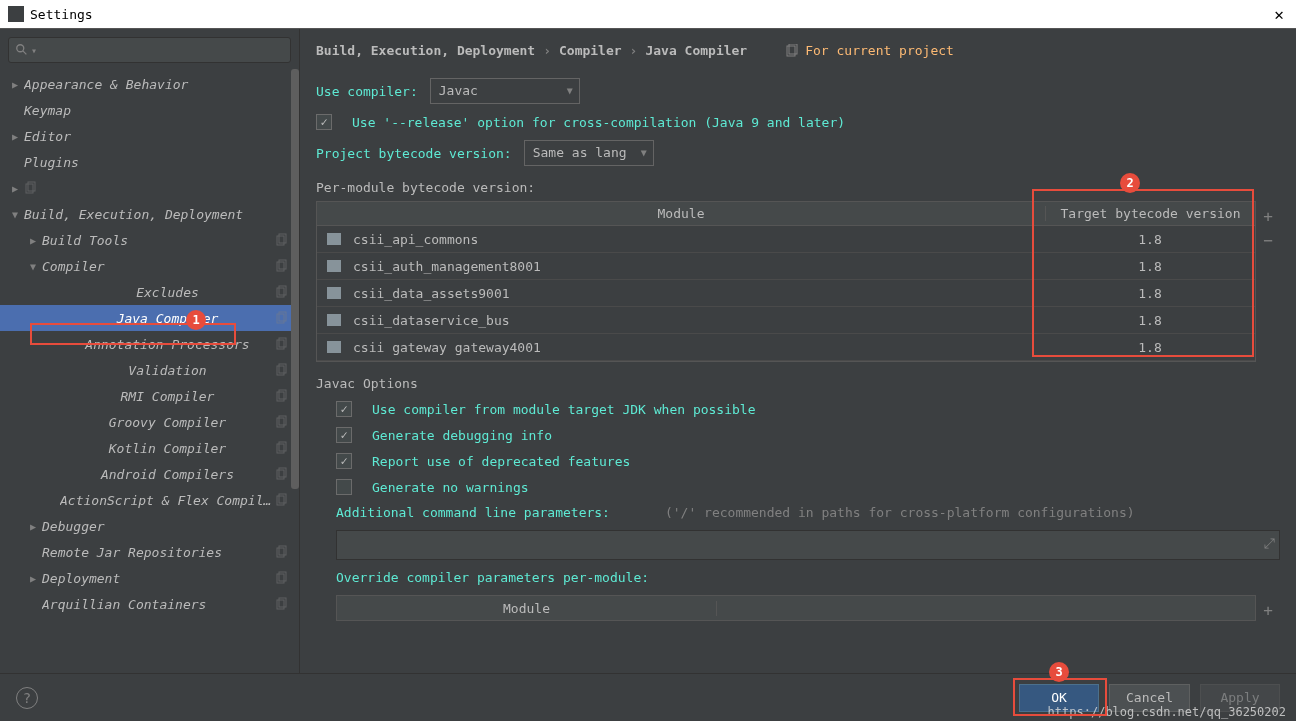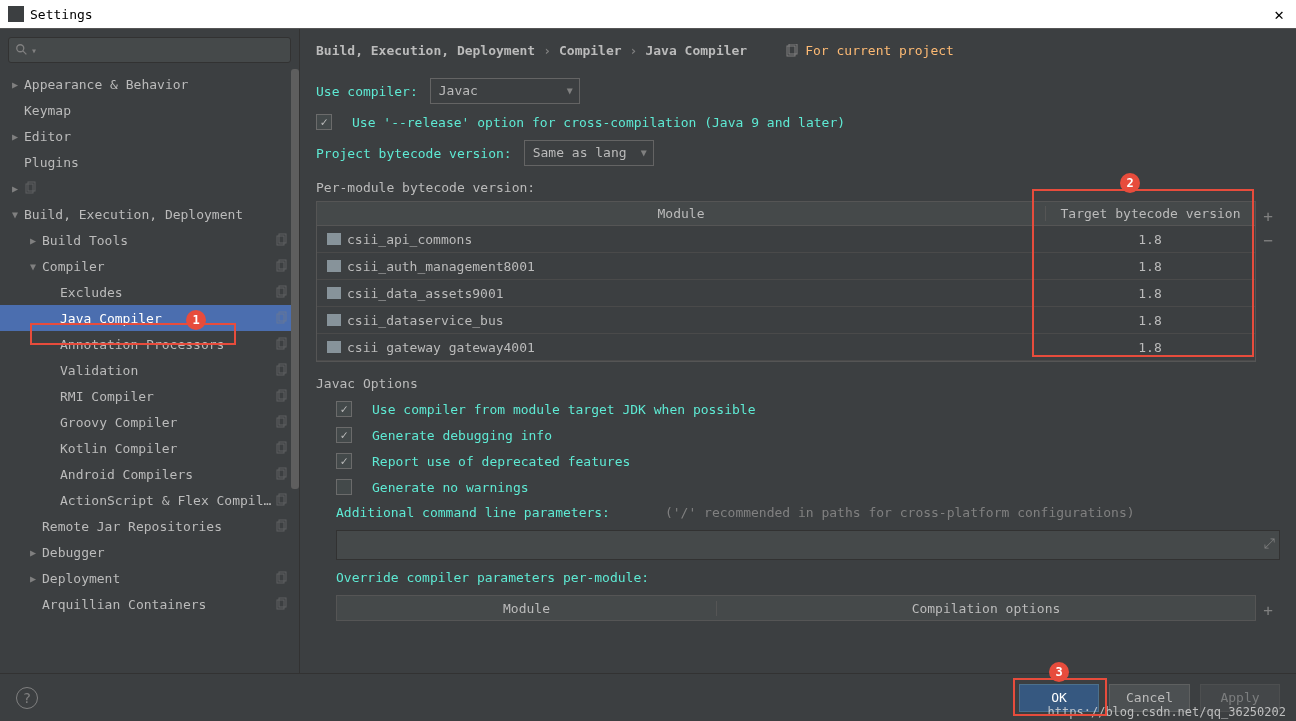--- a/index.html
+++ b/index.html
@@ -5,50 +5,50 @@
 * { margin: 0; padding: 0; box-sizing: border-box; }
 body { font-family: "Consolas", "Monaco", monospace; font-size: 13px; background: #3c3f41; color: #bbbbbb; width: 1296px; height: 721px; overflow: hidden; display: flex; flex-direction: column; }
 .titlebar { background: #fff; height: 28px; display: flex; align-items: center; padding: 0 8px; color: #000; justify-content: space-between; }
 .titlebar-left { display: flex; align-items: center; gap: 6px; }
 .titlebar-icon { width: 16px; height: 16px; background: #3c3f41; }
 .close-x { font-size: 16px; cursor: pointer; padding: 0 4px; }
 .main { flex: 1; display: flex; background: #3c3f41; overflow: hidden; border-top: 1px solid #555; }
 .sidebar { width: 300px; background: #3c3f41; display: flex; flex-direction: column; border-right: 1px solid #323232; }
 .search-box { margin: 8px; height: 26px; background: #45494a; border: 1px solid #323232; border-radius: 3px; display: flex; align-items: center; padding: 0 6px; }
 .search-box svg { width: 14px; height: 14px; fill: #808080; }
-.tree { flex: 1; overflow-y: auto; }
+.tree { flex: 1; overflow-y: auto; font-style: italic; }
 .tree-item { display: flex; align-items: center; height: 26px; padding-left: 12px; cursor: pointer; position: relative; }
 .tree-item.selected { background: #4b6eaf; color: #fff; }
 .tree-item .arrow { width: 12px; font-size: 10px; color: #808080; }
 .tree-item .arrow.expanded::before { content: "▼"; }
 .tree-item .arrow.collapsed::before { content: "▶"; }
 .tree-item .label { flex: 1; white-space: nowrap; overflow: hidden; text-overflow: ellipsis; }
 .tree-item .copy-icon { width: 14px; height: 14px; margin-right: 10px; opacity: 0.5; }
 .indent-1 { padding-left: 30px; }
-.indent-2 { padding-left: 48px; }
+.indent-2 { padding-left: 48px; text-align: center; }
 .scroll-track { position: absolute; right: 0; top: 40px; width: 8px; height: 440px; background: #3c3f41; }
 .scroll-thumb { width: 8px; height: 420px; background: #5e5e5e; border-radius: 3px; }
 .content { flex: 1; display: flex; flex-direction: column; overflow: hidden; }
 .breadcrumb { padding: 14px 16px 10px; display: flex; align-items: center; gap: 8px; font-weight: bold; }
 .breadcrumb .sep { color: #808080; }
 .breadcrumb .proj { color: #fdba74; font-weight: normal; margin-left: 30px; display: flex; align-items: center; gap: 6px; }
 .content-body { flex: 1; padding: 0 16px 10px; overflow-y: auto; }
 .row { display: flex; align-items: center; margin: 10px 0; gap: 12px; }
 .row label { color: #5eead4; }
 .select { background: #3c3f41; border: 1px solid #646464; color: #bbbbbb; padding: 4px 17px 4px 8px; min-width: 150px; height: 26px; position: relative; }
 .select .sel-arrow { position: absolute; right: 6px; top: 6px; font-size: 10px; color: #808080; }
 .checkbox { width: 16px; height: 16px; border: 1px solid #6b6b6b; background: #43494a; display: inline-flex; align-items: center; justify-content: center; margin-right: 8px; }
 .checkbox.checked::after { content: "✓"; color: #bbbbbb; font-size: 12px; }
 .section-label { margin: 14px 0 6px; }
 .module-table { width: 100%; border: 1px solid #555; background: #3c3f41; }
 .module-table .header { display: flex; background: #45494a; height: 24px; align-items: center; border-bottom: 1px solid #555; }
 .module-table .header .col1 { flex: 1; text-align: center; }
 .module-table .header .col2 { width: 210px; text-align: center; border-left: 1px solid #555; }
 .module-table .mrow { display: flex; height: 27px; align-items: center; border-bottom: 1px solid #4a4a4a; }
-.module-table .mrow .col1 { flex: 1; padding-left: 10px; display: flex; align-items: center; gap: 6px; }
+.module-table .mrow .col1 { flex: 1; padding-left: 10px; display: flex; align-items: center; gap: 12px; }
 .module-table .mrow .col2 { width: 210px; text-align: center; }
 .folder-icon { width: 14px; height: 12px; background: #87939a; display: inline-block; }
 .table-wrap { display: flex; position: relative; }
 .table-wrap .side-btns { width: 24px; display: flex; flex-direction: column; align-items: center; padding-top: 6px; gap: 6px; }
 .side-btn { width: 18px; height: 18px; color: #808080; font-size: 16px; text-align: center; cursor: pointer; }
 .annotation-circle { position: absolute; width: 20px; height: 20px; border-radius: 50%; background: #e74c3c; color: #fff; font-size: 12px; font-weight: bold; display: flex; align-items: center; justify-content: center; z-index: 10; }
 .annotation-box { position: absolute; border: 2px solid #e74c3c; z-index: 9; pointer-events: none; }
 .textarea-box { background: #45494a; border: 1px solid #323232; height: 30px; margin: 6px 0; position: relative; }
 .expand-icon { position: absolute; right: 4px; top: 4px; color: #808080; font-size: 14px; }
 .override-table { width: 100%; border: 1px solid #555; }
@@ -193,30 +193,30 @@
         </div>
         <div class="tree-item indent-2">
           <span class="arrow "></span>
           <span class="label">ActionScript &amp; Flex Compiler</span>
           <span class="copy-icon"><svg width="14" height="14">
               <rect x="2" y="3" width="7" height="9" fill="none" stroke="#808080"></rect>
               <rect x="4" y="1" width="7" height="9" fill="none" stroke="#808080"></rect>
             </svg></span>
         </div>
         <div class="tree-item indent-1">
+          <span class="arrow collapsed"></span>
+          <span class="label">Debugger</span>
+        </div>
+        <div class="tree-item indent-1">
           <span class="arrow "></span>
           <span class="label">Remote Jar Repositories</span>
           <span class="copy-icon"><svg width="14" height="14">
               <rect x="2" y="3" width="7" height="9" fill="none" stroke="#808080"></rect>
               <rect x="4" y="1" width="7" height="9" fill="none" stroke="#808080"></rect>
             </svg></span>
-        </div>
-        <div class="tree-item indent-1">
-          <span class="arrow collapsed"></span>
-          <span class="label">Debugger</span>
         </div>
         <div class="tree-item indent-1">
           <span class="arrow collapsed"></span>
           <span class="label">Deployment</span>
           <span class="copy-icon"><svg width="14" height="14">
               <rect x="2" y="3" width="7" height="9" fill="none" stroke="#808080"></rect>
               <rect x="4" y="1" width="7" height="9" fill="none" stroke="#808080"></rect>
             </svg></span>
         </div>
         <div class="tree-item indent-1">
@@ -353,21 +353,20 @@
         <div class="textarea-box">
           <span class="expand-icon">⤢</span>
         </div>
         <div class="row">
             <label>Override compiler parameters per-module:</label>
           </div>
         <div class="table-wrap">
           <div class="override-table" style="flex:1">
             <div class="header">
               <div class="oc1">Module</div>
-              <div class="oc2">Compilation options</div>
             </div>
           </div>
           <div class="side-btns">
               <div class="side-btn">+</div>
             </div>
         </div>
       </div>
     </div>
   </div>
 </div>

